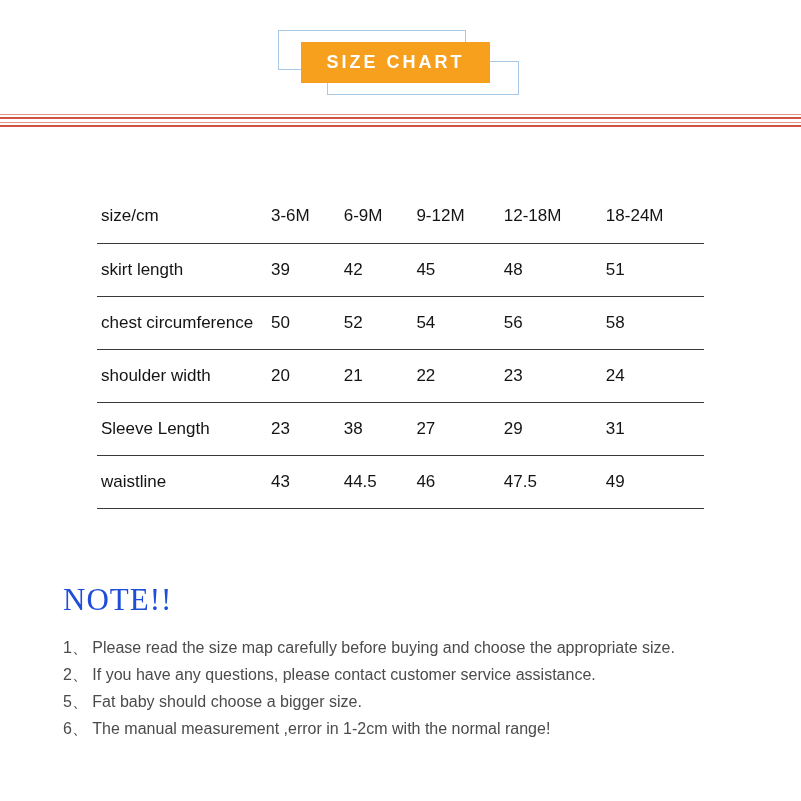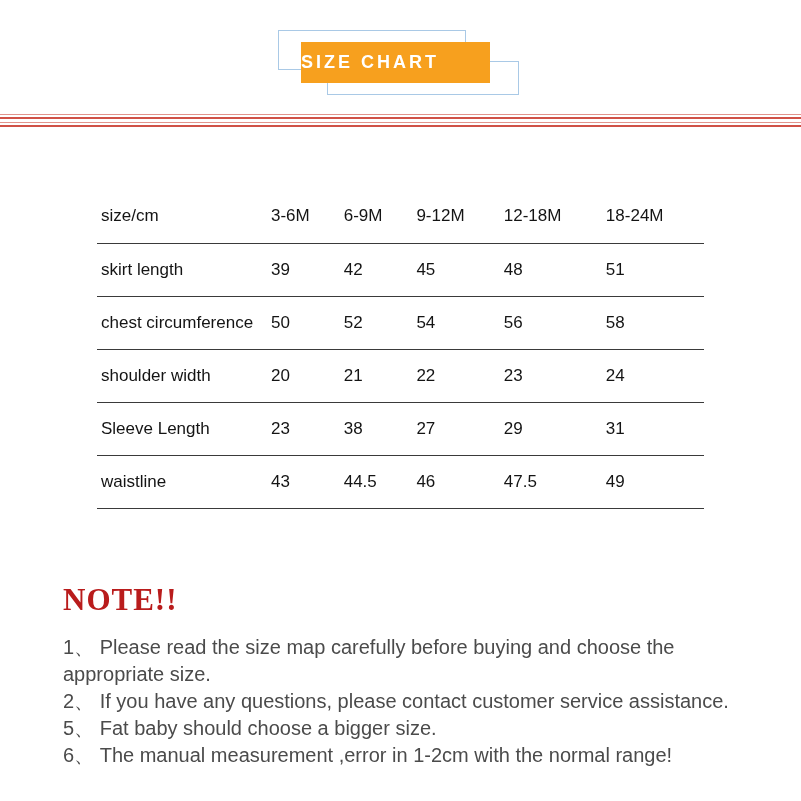--- a/index.html
+++ b/index.html
@@ -13,21 +13,21 @@
   .page { position: absolute; inset: 0; width: 801px; height: 801px; background: #fff; }
 
   
   .banner-area { position: absolute; left: 0; top: 0; width: 801px; height: 110px; }
   .deco { position: absolute; border: 1px solid #a9c9e6; background: transparent; }
   .deco-top    { left: 278px; top: 30px; width: 188px; height: 40px; }
   .deco-bottom { left: 327px; top: 61px; width: 192px; height: 34px; }
   .banner {
     position: absolute; left: 301px; top: 42px; width: 189px; height: 41px;
     background: #f7a01e; color: #ffffff;
-    display: flex; align-items: center; 
+    display: flex; align-items: center; justify-content: center;
   }
   .banner-title { font-size: 18px; font-weight: bold; letter-spacing: 3px; }
 
   
   .stripes { position: absolute; left: 0; top: 113px; width: 801px; height: 17px; }
   .stripe { position: absolute; left: 0; width: 801px; }
   .stripe.t1 { top: 1px;  height: 1px; background: #e2948c; }
   .stripe.t2 { top: 4px;  height: 2px; background: #d05146; }
   .stripe.t3 { top: 9px;  height: 1px; background: #e2948c; }
   .stripe.t4 { top: 12px; height: 2px; background: #d05146; }
@@ -45,28 +45,28 @@
     height: 53px;
     vertical-align: middle;
     border-bottom: 1px solid #3a3a3a;
     padding: 0 4px;
   }
 
   
   .notes { position: absolute; left: 63px; top: 582px; width: 690px; }
   .note-title {
     font-family: "Liberation Serif", serif;
-    color: #b91c1c;
+    color: #1d4ed8;
     font-size: 31px;
-    font-weight: bold;
+    font-weight: normal;
     letter-spacing: 1px;
     margin-bottom: 16px;
   }
   .note-item {
-    font-size: 20px;
+    font-size: 16px;
     color: #4b4b4b;
     line-height: 27px;
     margin: 0;
     white-space: pre-wrap;
   }
 </style>
 </head>
 <body>
 
 <div class="page">

